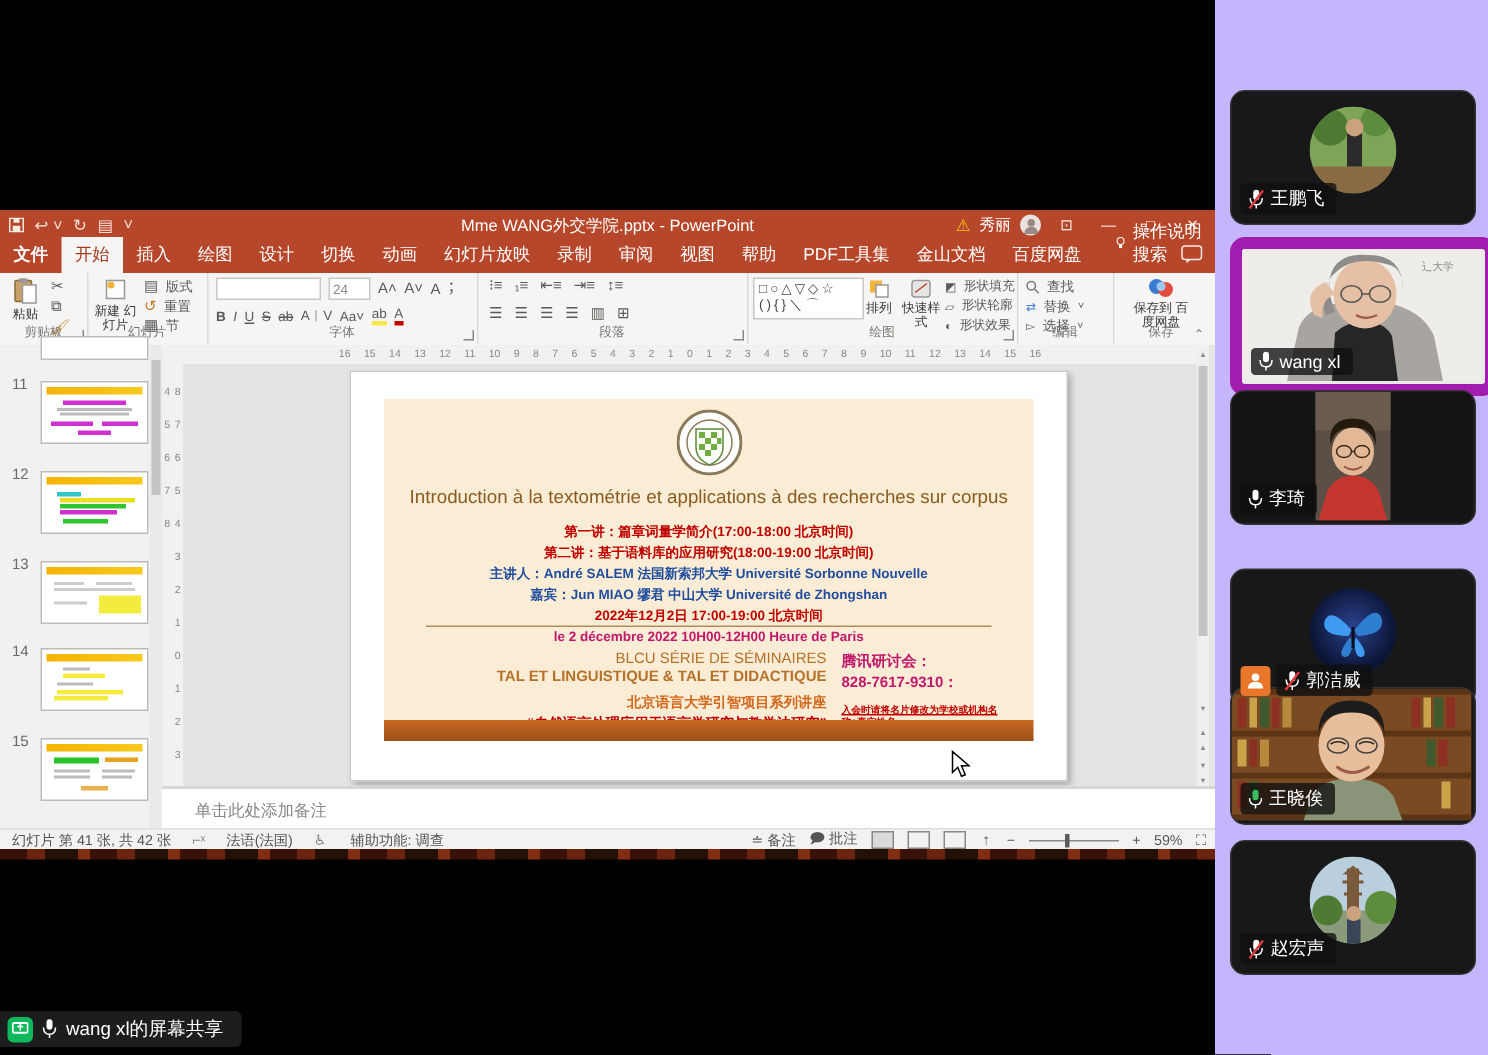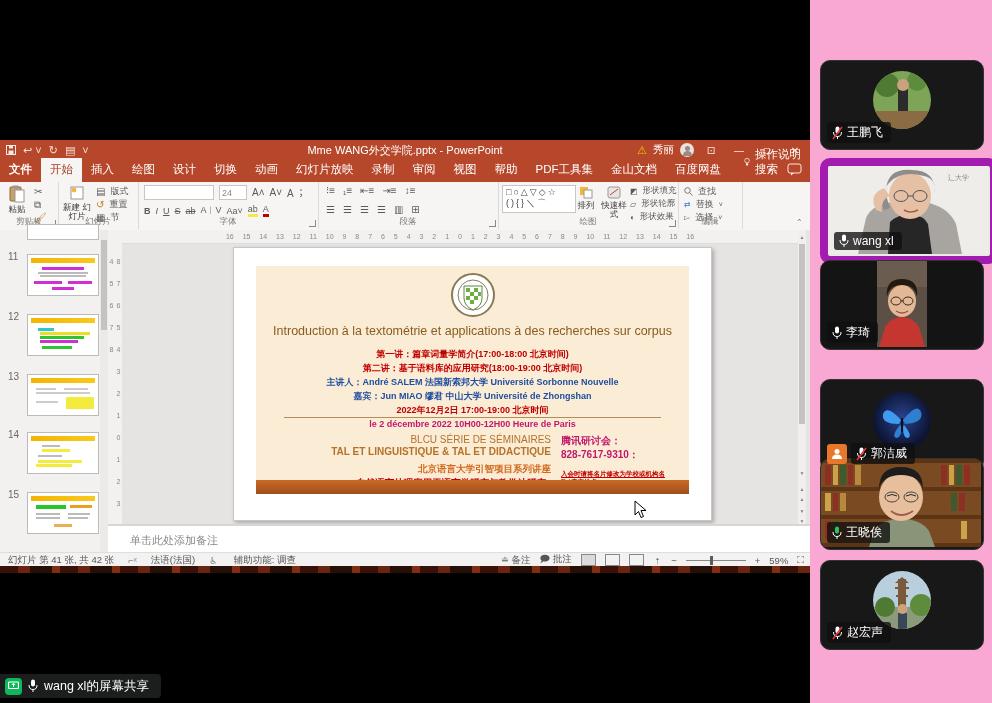--- a/index.html
+++ b/index.html
@@ -80,21 +80,21 @@
   .zoomtrack{width:60px;height:1px;background:#8a8886;position:relative;display:inline-block;}
   .zoomthumb{position:absolute;left:24px;top:-4px;width:3px;height:9px;background:#5c5a58;}
   
   .firestrip{left:0;top:566px;width:810px;height:7px;
      background:repeating-linear-gradient(90deg,#3a1108 0 18px,#6b2410 18px 30px,#241007 30px 52px,#802d12 52px 60px);}
   
   .sharepill{left:0;top:674px;height:24px;background:#1c1e1e;border-radius:0 4px 4px 0;
              display:flex;align-items:center;gap:6px;padding:0 12px 0 5px;color:#fff;font-size:12.5px;}
   .shareico{width:17px;height:17px;background:#10b85c;border-radius:4px;display:flex;align-items:center;justify-content:center;}
   
-  .panel{left:810px;top:0;width:182px;height:703px;background:#f9a8d4;}
+  .panel{left:810px;top:0;width:182px;height:703px;background:#c4b5fd;}
   .tile{position:absolute;left:10px;width:162px;background:#181818;border:1px solid #333;border-radius:10px;overflow:hidden;}
   .tile.active{border:8px solid #a21caf;}
   .namelabel{position:absolute;left:6px;bottom:6px;background:rgba(15,15,15,.78);border-radius:3px;
              display:flex;align-items:center;gap:4px;padding:2px 8px 2px 5px;color:#fff;font-size:12px;z-index:3;}
   .avcircle{position:absolute;left:50%;top:10px;transform:translateX(-50%);border-radius:50%;overflow:hidden;}
   .badge{position:absolute;left:6px;bottom:6px;width:20px;height:20px;background:#e8772c;border-radius:3px;
          display:flex;align-items:center;justify-content:center;z-index:3;}
   .badge ~ .namelabel{left:30px;}
 </style>
 </head>
@@ -291,20 +291,31 @@
           <span class="glyph" style="font-size:7px">˅</span>
         </div>
       <div class="minirow" style="left:6px;top:29px">
           <span class="glyph" style="font-size:8px">▻</span>
           <span>选择</span>
           <span class="glyph" style="font-size:7px">˅</span>
         </div>
       <div class="glabel">编辑</div>
     </div>
 
+    <div class="rgroup" style="left:742px;width:64px;border-right:none">
+      <div class="bigbtn" style="left:10px;top:3px;width:44px">
+        <svg width="18" height="14" viewBox="0 0 18 14">
+            <circle cx="6" cy="6" r="5" fill="#3a7bd5"></circle>
+            <circle cx="12" cy="8" r="5" fill="#e34d3f"></circle>
+            <circle cx="9" cy="6" r="3" fill="#9ec7f0"></circle>
+          </svg>
+        <div>保存到 百度网盘</div>
+      </div>
+      <div class="glabel">保存</div>
+    </div>
     <div class="abs" style="left:796px;top:36px;font-size:8px;color:#7a7876">⌃</div>
   </div>
 
   <div class="abs thumbpanel">
     <div class="thumb" style="top:-6px;height:14px"></div>
     <div class="thumbnum" style="top:21px">11</div>
     <div class="thumb" style="top:24px">
       <div class="thead"></div>
       <div class="tline" style="left:14px;right:14px;top:12px;background:#d12fd1"></div>
       <div class="tline" style="left:10px;right:10px;top:17px;background:#bbb;height:1.5px"></div>

